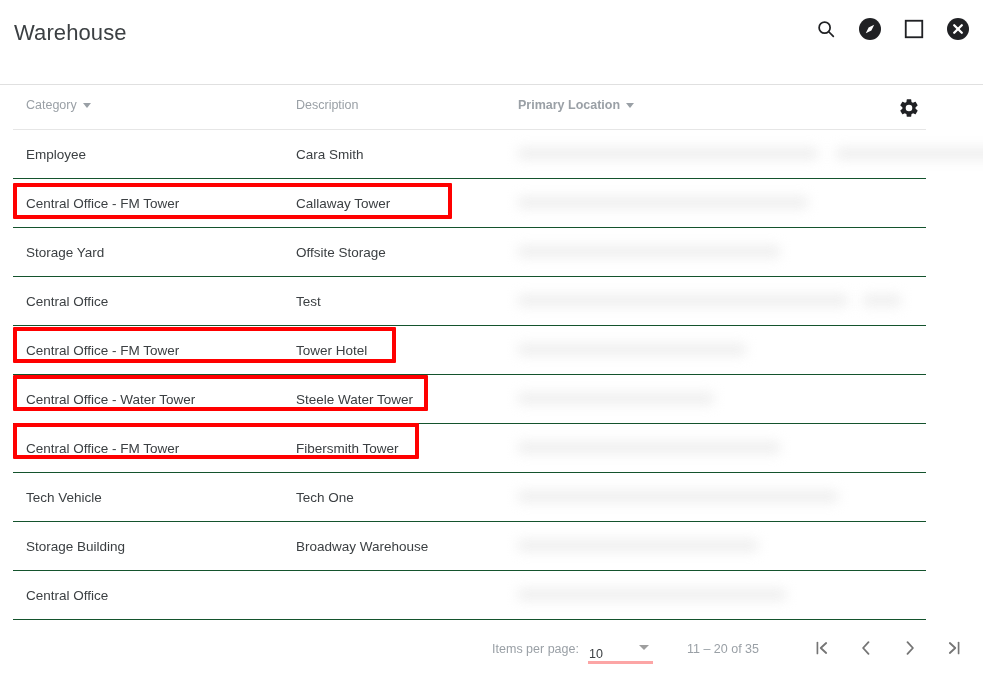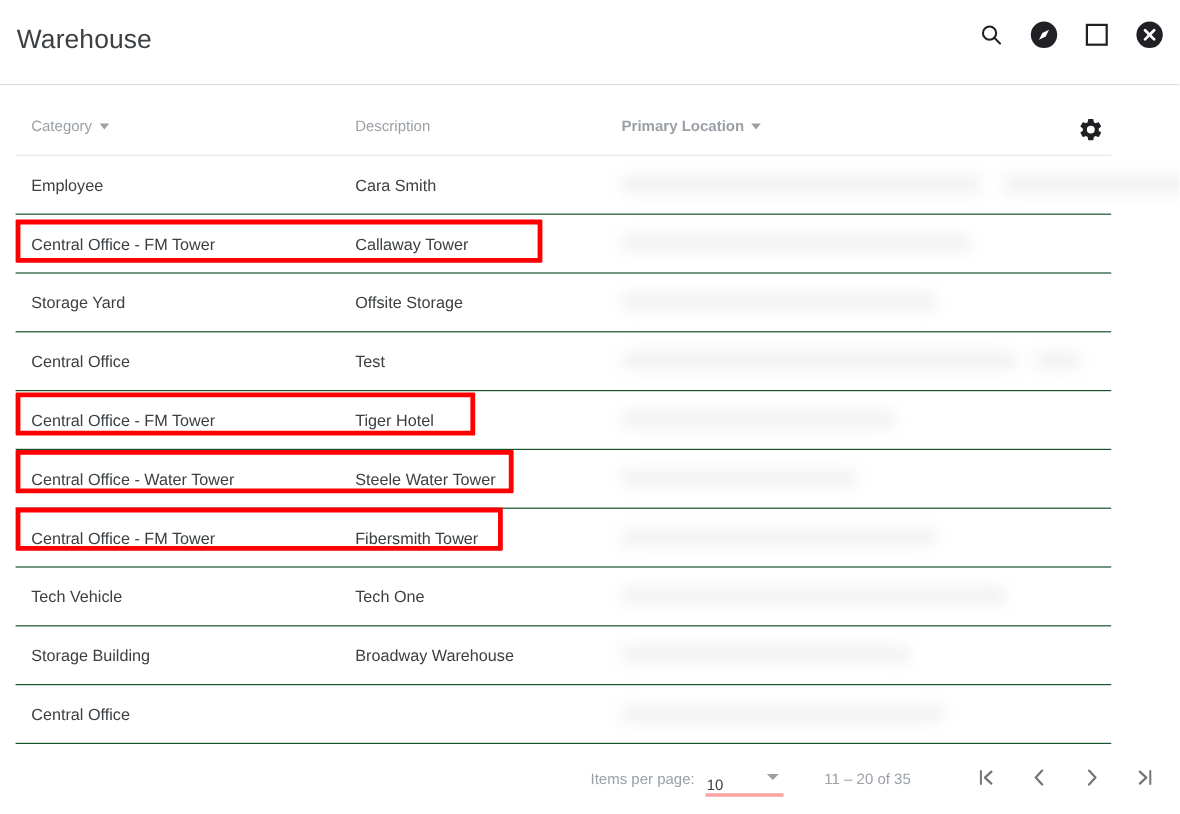--- a/index.html
+++ b/index.html
@@ -19,21 +19,21 @@
     width: 983px;
     height: 678px;
     background: #ffffff;
   }
 
   
   .titlebar {
     position: absolute;
     left: 0; top: 0;
     width: 983px;
-    height: 71px;
+    height: 85px;
     border-bottom: 1px solid #e0e0e0;
     box-sizing: border-box;
     background: #fff;
   }
   .page-title {
     position: absolute;
     left: 14px;
     top: 19px;
     font-size: 22px;
     line-height: 28px;
@@ -318,21 +318,21 @@
           <div class="row">
             <div class="cell col-category">Central Office</div>
             <div class="cell col-description">Test</div>
             <div class="cell col-location" style="left: 505px; width: 408px;">
               <div class="blur-bar" style="position: absolute; left: 0px; top: 17px; width: 330px;"></div>
               <div class="blur-bar" style="position: absolute; left: 345px; top: 17px; width: 38px;"></div>
             </div>
           </div>
           <div class="row">
             <div class="cell col-category">Central Office - FM Tower</div>
-            <div class="cell col-description">Tiger Hotel</div>
+            <div class="cell col-description">Tower Hotel</div>
             <div class="cell col-location" style="left: 505px; width: 408px;">
               <div class="blur-bar" style="position: absolute; left: 0px; top: 17px; width: 228px;"></div>
             </div>
           </div>
           <div class="row">
             <div class="cell col-category">Central Office - Water Tower</div>
             <div class="cell col-description">Steele Water Tower</div>
             <div class="cell col-location" style="left: 505px; width: 408px;">
               <div class="blur-bar" style="position: absolute; left: 0px; top: 17px; width: 196px;"></div>
             </div>

